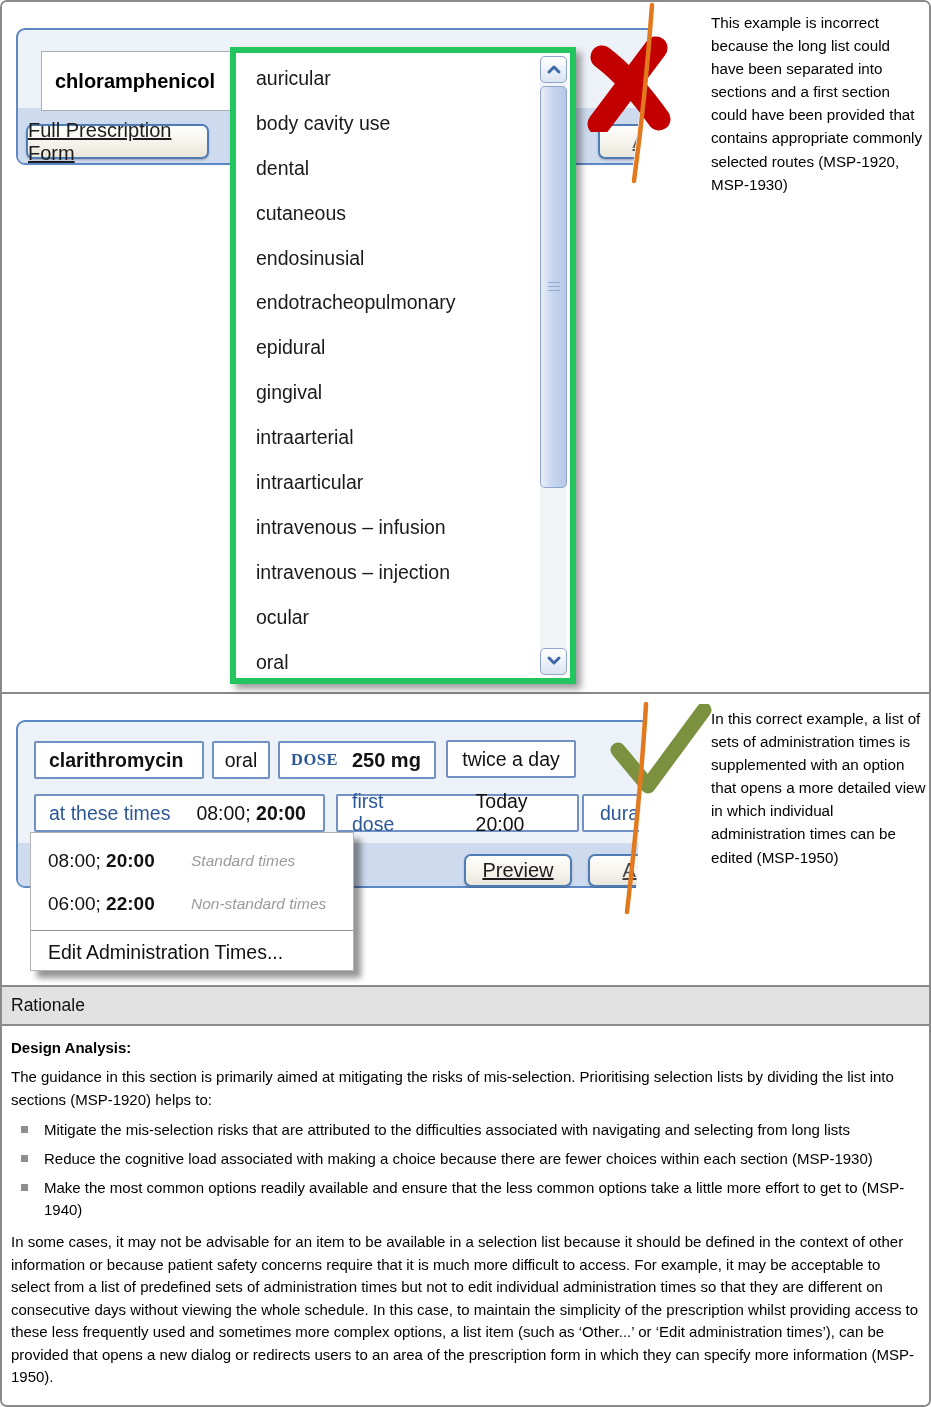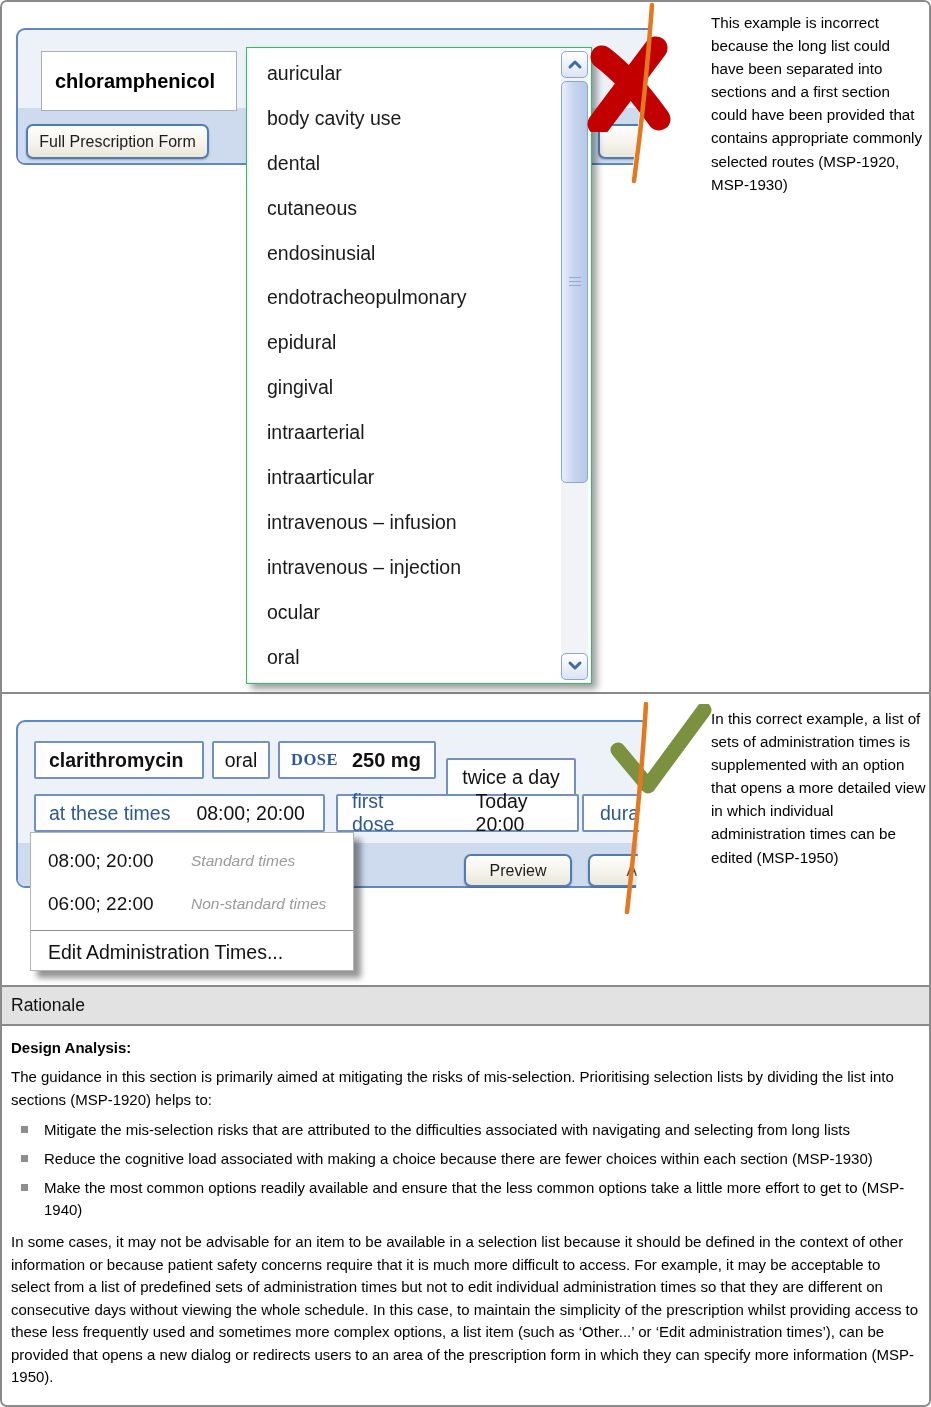--- a/index.html
+++ b/index.html
@@ -42,32 +42,33 @@
     position:absolute; background:#fff; border:1px solid #adadad;
     display:flex; align-items:center; padding-left:13px;
     font-weight:bold; font-size:20px;
   }
   #drug-input1 { left:23px; top:21px; width:196px; height:60px; }
 
   .btn {
     position:absolute; display:flex; align-items:center; justify-content:center;
     background:linear-gradient(180deg,#fefefc 0%,#f5f3ec 55%,#e9e6da 100%);
     border:2px solid #4f7cb4; border-radius:7px;
-    font-size:16px; color:#1c1c1c; box-shadow:0 1px 2px rgba(0,0,0,0.25);
+    font-size:20px; color:#1c1c1c; box-shadow:0 1px 2px rgba(0,0,0,0.25);
     cursor:default;
+    text-decoration:underline;
   }
   #fullform-btn { left:8px;  top:94px;  width:183px; height:35px; }
   #auth1-btn    { left:580px; top:94px; width:110px; height:35px; color:#555; }
   #preview-btn  { left:446px; top:132px; width:108px; height:33px; }
   #auth2-btn    { left:570px; top:132px; width:110px; height:33px; color:#444; }
 
   
   #routes-dropdown {
-    position:absolute; left:244px; top:45px; width:346px; height:637px;
-    background:#fff; border:1px solid #22c55e;
+    position:absolute; left:228px; top:45px; width:346px; height:637px;
+    background:#fff; border:6px solid #22c55e;
     box-shadow:5px 5px 7px rgba(0,0,0,0.38); z-index:5;
   }
   #routes-list { position:absolute; left:0; top:3px; right:34px; bottom:3px; }
   .route-option {
     height:44.9px; display:flex; align-items:center; padding-left:20px;
     font-size:19.5px; color:#1a1a1a; cursor:default;
   }
 
   
   .scrollbar { position:absolute; right:3px; top:3px; bottom:3px; width:27px;
@@ -101,21 +102,21 @@
     display:flex; align-items:center; font-size:19.5px; color:#111;
   }
   .field .blue-label { color:#2b5797; }
   .field .val { color:#111; }
   #drug-field  { left:16px;  top:19px; width:170px; font-weight:bold; padding-left:13px; }
   #route-field { left:194px; top:19px; width:58px;  justify-content:center; }
   #dose-field  { left:260px; top:19px; width:158px; padding-left:11px; }
   #dose-field .dose-word { font-family:"Liberation Serif", serif; font-weight:bold;
                            font-size:16.5px; letter-spacing:0.5px; color:#2b5797; }
   #dose-field .val { font-weight:bold; font-size:20px; margin-left:14px; }
-  #freq-field  { left:428px; top:36px; width:130px; justify-content:center; }
+  #freq-field  { left:428px; top:18px; width:130px; justify-content:center; }
   #times-field { left:16px;  top:72px; width:291px; padding-left:13px; }
   #times-field .val { margin-left:26px; }
   #firstdose-field { left:318px; top:72px; width:243px; padding-left:14px;gap:30px; }
   #firstdose-field .val { margin-left:18px; }
   #duration-field { left:564px; top:72px; width:92px; padding-left:16px; }
 
   
   #times-menu {
     position:absolute; left:28px; top:138px; width:324px; height:139px;
     background:#fff; border:1px solid #b3b3b3;
@@ -124,21 +125,21 @@
   .times-item { position:absolute; left:0; right:0; height:38px;
                 display:flex; align-items:center; padding-left:17px;
                 font-size:19px; color:#111; cursor:default; }
   .times-item .note { position:absolute; left:160px; font-style:italic;
                       font-size:15.5px; color:#9a9a9a; }
   #times-item-1 { top:9px; }
   #times-item-2 { top:52px; }
   .menu-sep { position:absolute; left:0; right:0; top:97px; border-top:1px solid #8f8f8f; }
   #times-item-edit { top:100px; font-size:19.5px; }
 
-  .bold { font-weight:normal; }
+  .bold { font-weight:bold; }
 
   
   #analysis-body .title { font-weight:bold; font-size:15px; margin:4px 0 10px 0; }
   #analysis-body p { font-size:15px; line-height:1.5; margin-bottom:8px; }
   .bullets { list-style:none; margin:2px 0 10px 0; }
   .bullets li { position:relative; padding-left:33px; font-size:15px;
                 line-height:1.47; margin-bottom:7px; }
   .bullets li::before { content:""; position:absolute; left:10px; top:7px;
                         width:7px; height:7px; background:#8e8e8e; }
 </style>

